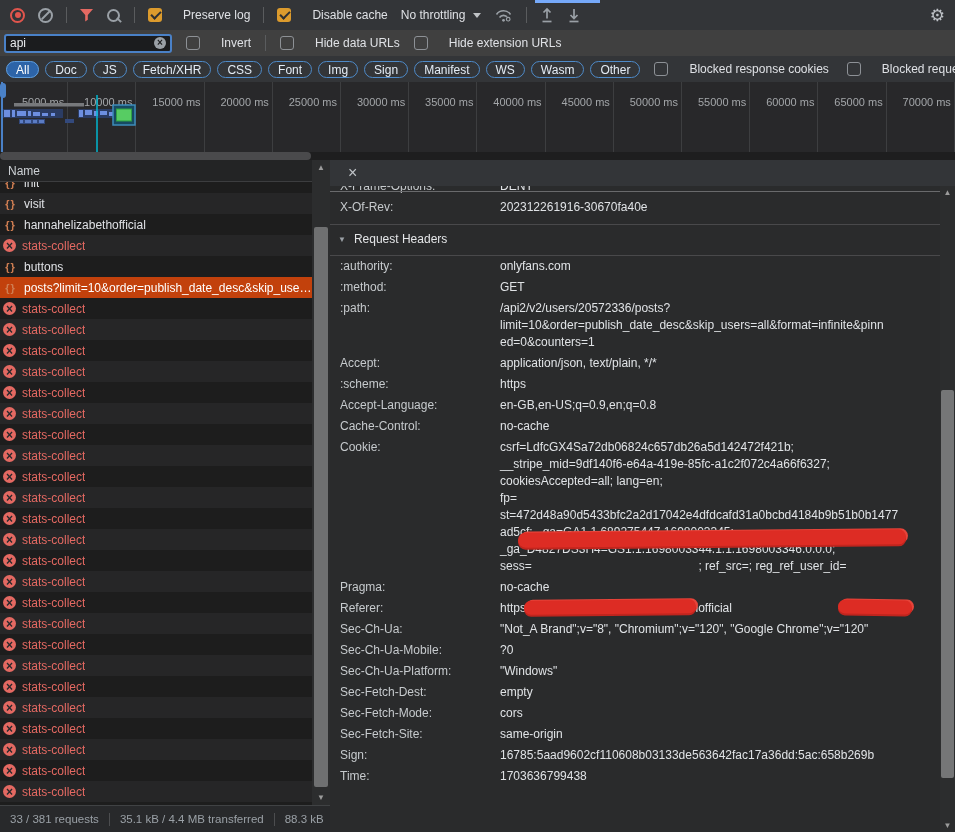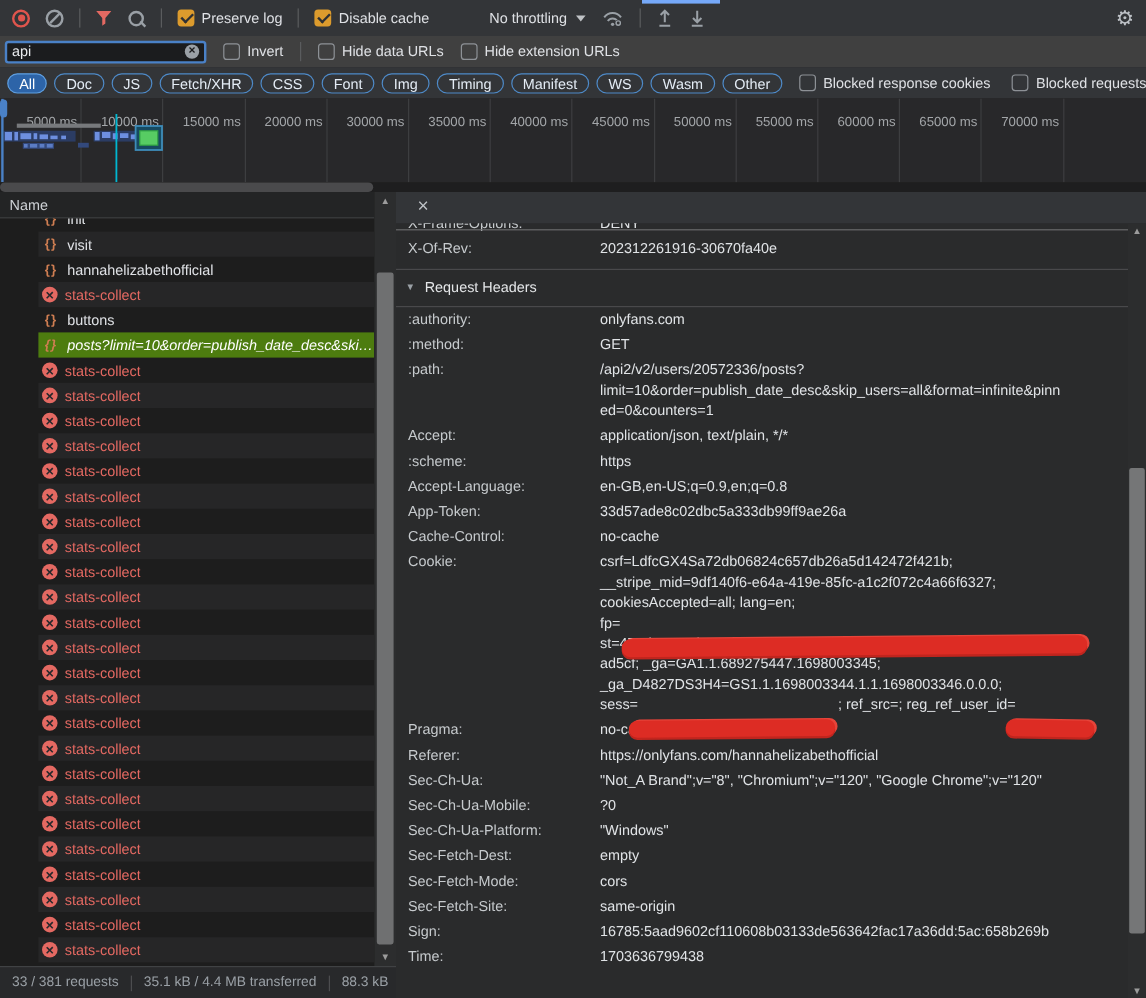--- a/index.html
+++ b/index.html
@@ -19,27 +19,27 @@
   .icon-clear { width:15px; height:15px; border:2px solid #9aa0a6; border-radius:50%; position:relative; flex:none; }
   .icon-clear::after { content:""; position:absolute; left:50%; top:50%; width:2px; height:12px;
     background:#9aa0a6; transform:translate(-50%,-50%) rotate(45deg); }
   .icon-funnel { width:13px; height:13px; background:#e46962; flex:none;
     clip-path:polygon(0% 4%,100% 4%,60% 50%,60% 86%,40% 100%,40% 50%); }
   .icon-search { width:15px; height:15px; position:relative; flex:none; }
   .icon-search::before { content:""; position:absolute; left:1px; top:1px; width:9px; height:9px;
     border:2px solid #9aa0a6; border-radius:50%; }
   .icon-search::after { content:""; position:absolute; right:1px; bottom:0px; width:2px; height:6px;
     background:#9aa0a6; transform:rotate(-45deg); }
-  .check-item { display:flex; align-items:center; gap:6px; color:#dfe1e5; cursor:default; flex:none;text-align:right; }
+  .check-item { display:flex; align-items:center; gap:21px; color:#dfe1e5; cursor:default; flex:none;text-align:right; }
   .checkbox { width:14px; height:14px; border-radius:3px; flex:none; }
   .checkbox.checked { background:#dc9b2d; }
   .checkbox.checked::after { content:""; display:block; width:8px; height:4px;
     border-left:2px solid #2e3033; border-bottom:2px solid #2e3033; transform:rotate(-45deg); margin:3px 0 0 3px; }
   .checkbox.unchecked { border:1.5px solid #8d9196; background:transparent; }
-  .throttle { display:flex; align-items:center; gap:8px; color:#dfe1e5; flex:none;margin-left:37px; }
+  .throttle { display:flex; align-items:center; gap:8px; color:#dfe1e5; flex:none; }
   .caret { width:0; height:0; border-left:4px solid transparent; border-right:4px solid transparent;
     border-top:5px solid #c0c3c6; }
   .tb-svg { display:block; flex:none; }
   .icon-gear { margin-left:auto; font-size:17px; color:#bdc1c6; line-height:1; flex:none; }
   
   .filterbar { position:absolute; top:30px; left:0; width:955px; height:26px;
     background:#404040; display:flex; align-items:center; gap:14px; padding:0 4px; }
   .finput { width:168px; height:19px; background:#1b1c1e; border:2px solid #4a81c7; border-radius:3px;
     display:flex; align-items:center; padding:0 4px; flex:none; }
   .finput input { flex:1; min-width:0; background:transparent; border:none; outline:none;
@@ -59,25 +59,25 @@
   .ov-ticks { display:flex; height:100%; }
   .ov-cell { width:68.21px; flex:none; border-right:1px solid #3d3e40; font-size:11px; color:#a3a6a9;
     text-align:right; padding:14px 3px 0 0; overflow:hidden; white-space:nowrap; }
   .ov-svg { position:absolute; left:0; top:0; }
   .hscroll { position:absolute; top:152px; left:0; width:955px; height:8px; background:#1e1e1f; }
   .hthumb { position:absolute; left:0; top:0; width:311px; height:8px; background:#4a4a4c; border-radius:4px; }
   
   .list { position:absolute; left:0; top:160px; width:312px; height:645px; background:#1d1d1d; overflow:hidden; }
   .list-header { height:22px; display:flex; align-items:center; padding-left:8px; color:#cdd1d5;
     background:#232425; border-bottom:1px solid #3c3d3f; }
-  .rows { overflow:hidden;padding-left:32px; }
+  .rows { overflow:hidden; }
   .rows > div:nth-of-type(1) { margin-top:-10px; }
   .req-row { display:flex; align-items:center; height:21px; padding-left:3px; white-space:nowrap; overflow:hidden; }
   .rows > div:nth-of-type(even) { background:#262627; }
-  .rows > div[data-selected="true"] { background:#4d7c0f;font-style:italic; }
+  .rows > div[data-selected="true"] { background:#c2410c; }
   .req-icon { width:15px; height:14px; margin-right:6px; flex:none; display:flex; align-items:center; justify-content:center; }
   .req-row[data-state="ok"] .req-icon::before { content:"{}"; color:#cf7e52; font-weight:bold;
     font-size:11px; letter-spacing:1px; }
   .req-row[data-state="error"] .req-icon { background:#e46962; width:13px; height:13px; border-radius:50%; }
   .req-row[data-state="error"] .req-icon::before { content:"×"; color:#26282b; font-weight:bold; font-size:12px; line-height:1; }
   .req-label { color:#dfe1e5; overflow:hidden; text-overflow:ellipsis; }
   .req-row[data-state="error"] .req-label { color:#e46962; }
   .req-row[data-selected="true"] .req-label { color:#ffffff; }
   
   .vscroll { position:absolute; background:#2c2d2e; }
@@ -193,21 +193,21 @@
   <div class="pillsbar">
     <div class="pills">
 
     <span class="pill" data-active="true">All</span>
         <span class="pill">Doc</span>
         <span class="pill">JS</span>
         <span class="pill">Fetch/XHR</span>
         <span class="pill">CSS</span>
         <span class="pill">Font</span>
         <span class="pill">Img</span>
-        <span class="pill">Timing</span>
+        <span class="pill">Sign</span>
         <span class="pill">Manifest</span>
         <span class="pill">WS</span>
         <span class="pill">Wasm</span>
         <span class="pill">Other</span>
       </div>
     <div class="extra-filters">
 
     <label class="check-item">
           <span class="checkbox unchecked"></span>
           <span>Blocked response cookies</span>
@@ -219,20 +219,21 @@
       </div>
   </div>
 
   <div class="overview">
     <div class="ov-ticks">
 
     <div class="ov-cell">5000 ms</div>
         <div class="ov-cell">10000 ms</div>
         <div class="ov-cell">15000 ms</div>
         <div class="ov-cell">20000 ms</div>
+        <div class="ov-cell">25000 ms</div>
         <div class="ov-cell">30000 ms</div>
         <div class="ov-cell">35000 ms</div>
         <div class="ov-cell">40000 ms</div>
         <div class="ov-cell">45000 ms</div>
         <div class="ov-cell">50000 ms</div>
         <div class="ov-cell">55000 ms</div>
         <div class="ov-cell">60000 ms</div>
         <div class="ov-cell">65000 ms</div>
         <div class="ov-cell">70000 ms</div>
       </div>
@@ -444,24 +445,20 @@
         </div>
         <div class="d-row" data-kind="header">
           <span class="d-name">:scheme:</span>
           <span class="d-value">https</span>
         </div>
         <div class="d-row" data-kind="header">
           <span class="d-name">Accept-Language:</span>
           <span class="d-value">en-GB,en-US;q=0.9,en;q=0.8</span>
         </div>
         <div class="d-row" data-kind="header">
-          <span class="d-name">App-Token:</span>
-          <span class="d-value">33d57ade8c02dbc5a333db99ff9ae26a</span>
-        </div>
-        <div class="d-row" data-kind="header">
           <span class="d-name">Cache-Control:</span>
           <span class="d-value">no-cache</span>
         </div>
         <div class="d-row" data-kind="header">
           <span class="d-name">Cookie:</span>
           <span class="d-value">csrf=LdfcGX4Sa72db06824c657db26a5d142472f421b;
 __stripe_mid=9df140f6-e64a-419e-85fc-a1c2f072c4a66f6327;
 cookiesAccepted=all; lang=en;
 fp=
 st=472d48a90d5433bfc2a2d17042e4dfdcafd31a0bcbd4184b9b51b0b1477

